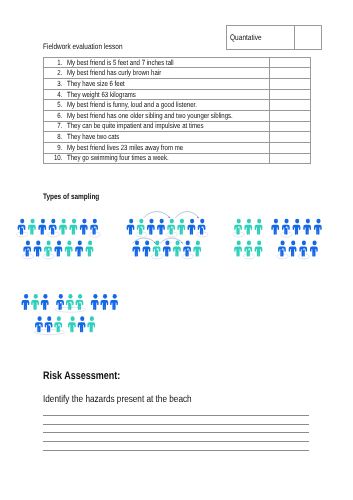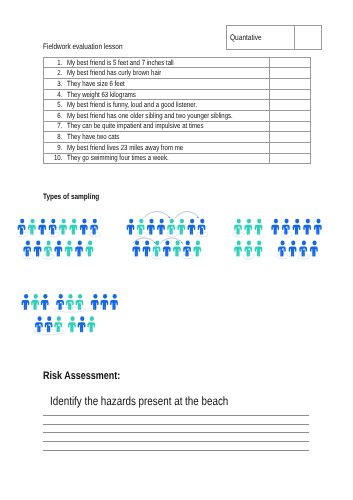--- a/index.html
+++ b/index.html
@@ -18,21 +18,21 @@
   .lt{left:43px;top:56.8px;width:267px;height:107.5px;table-layout:fixed;}
   .lt td{height:8.0px;font-size:7.5px;line-height:8.05px;white-space:nowrap;padding:0;}
   .lt td span{display:inline-block;transform:scaleX(0.81);transform-origin:left center;}
   .lt td.num span{transform-origin:right center;}
   .lt td.num{width:23px;text-align:right;padding-right:4.5px;box-sizing:border-box;border-right:none;}
   .lt td.txt{width:203px;padding-left:0.5px;box-sizing:border-box;border-left:none;margin-top:34px;}
   .lt td.blank{width:41px;box-sizing:border-box;}
   .qq{left:43px;top:164.8px;font-size:7.9px;font-weight:bold;}
   .tos{left:43px;top:192px;font-size:7.9px;font-weight:bold;}
   .ra{left:43px;top:370px;font-size:11px;font-weight:bold;}
-  .ident{left:50px;top:394px;font-size:12px;}
+  .ident{left:43px;top:394px;font-size:10px;}
   .line{left:43px;width:266px;height:0;border-top:0.8px solid #8c8c8c;}
 </style>
 </head>
 <body>
 
 <div class="page">
   <table class="abs t qt">
       <tbody id="qt-body">
         <tr>
           <td class="lbl"><span>Quantative</span></td>

